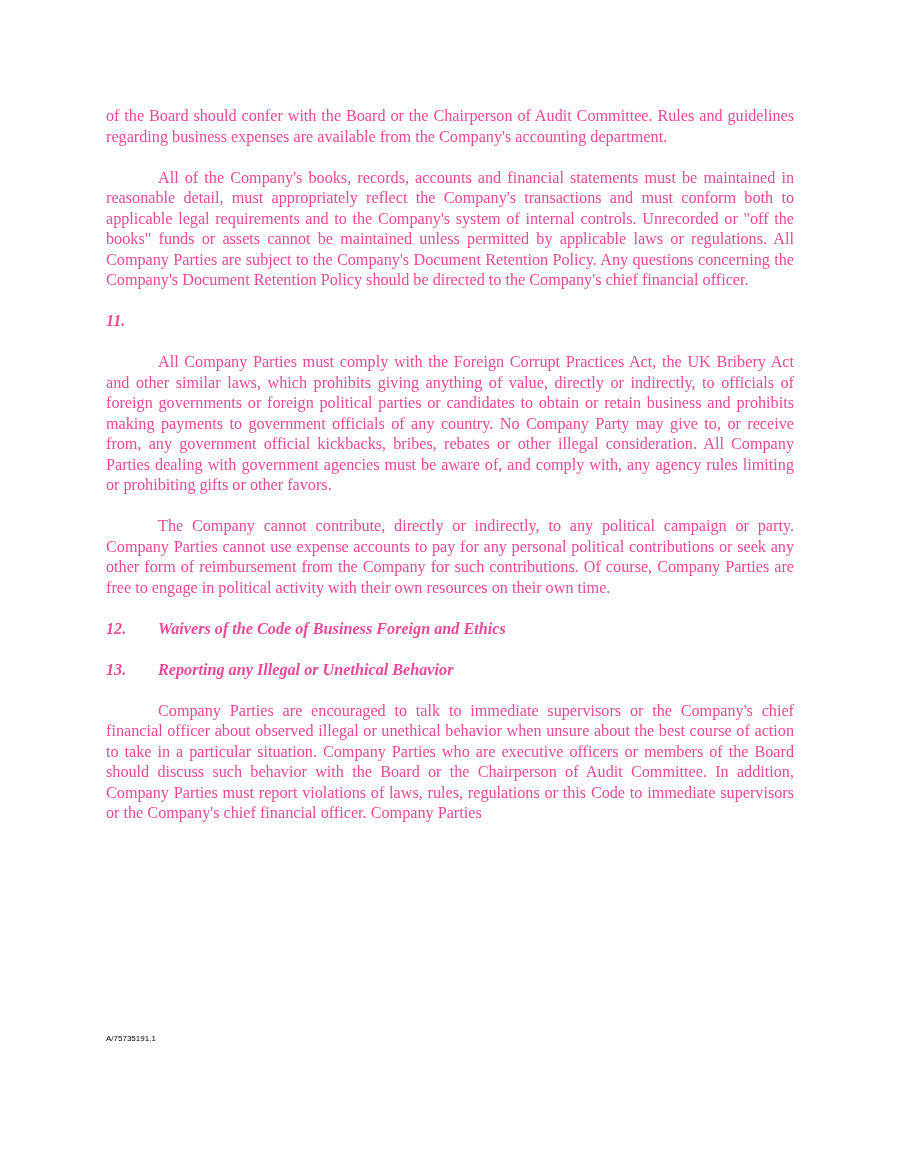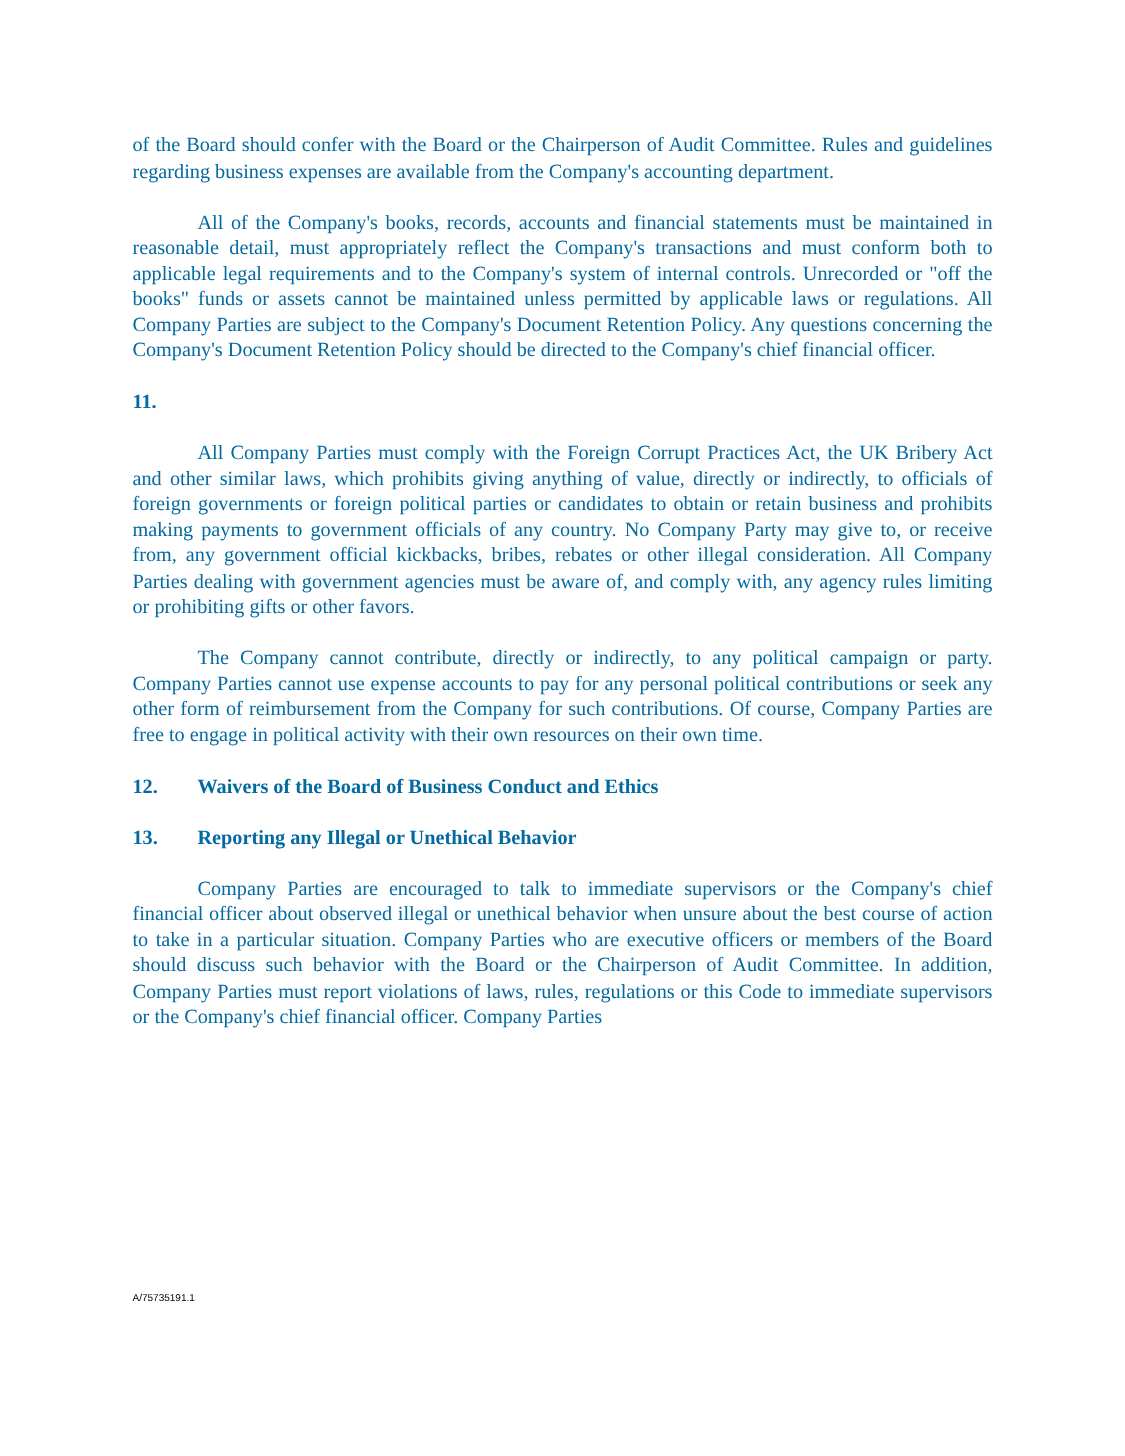--- a/index.html
+++ b/index.html
@@ -1,24 +1,24 @@
 <!DOCTYPE html>
 <html><head>
 <meta charset="utf-8">
 <style>
   html, body { margin: 0; padding: 0; background: #ffffff; }
   body { width: 900px; height: 1165px; position: relative; overflow: hidden; }
   .page {
     position: absolute; left: 106px; top: 106px; width: 688px;
     font-family: "Liberation Serif", serif; font-size: 16.2px; line-height: 20.5px;
-    color: #0369a1;
+    color: #ec4899;
   }
   .para { text-align: justify; margin: 0 0 20.5px 0; }
   .para.indent { text-indent: 52px; }
-  .heading { font-weight: bold; margin: 0 0 20.5px 0; display: flex; }
+  .heading { font-weight: bold; margin: 0 0 20.5px 0; display: flex; font-style: italic; }
   .heading .num { width: 52px; flex: 0 0 52px; }
   .footer {
     position: absolute; left: 106px; top: 1034px;
     font-family: Liberation Sans, sans-serif; font-size: 8px; color: #000;
   }
 </style>
 </head>
 <body>
 
 <div class="page">
@@ -26,21 +26,21 @@
   <p class="para indent">All of the Company's books, records, accounts and financial statements must be maintained in reasonable detail, must appropriately reflect the Company's transactions and must conform both to applicable legal requirements and to the Company's system of internal controls. Unrecorded or "off the books" funds or assets cannot be maintained unless permitted by applicable laws or regulations.  All Company Parties are subject to the Company's Document Retention Policy.  Any questions concerning the Company's Document Retention Policy should be directed to the Company's chief financial officer.</p>
 
   <div class="heading">
     <span class="num">11.</span>
   </div>
   <p class="para indent">All Company Parties must comply with the Foreign Corrupt Practices Act, the UK Bribery Act and other similar laws, which prohibits giving anything of value, directly or indirectly, to officials of foreign governments or foreign political parties or candidates to obtain or retain business and prohibits making payments to government officials of any country.  No Company Party may give to, or receive from, any government official kickbacks, bribes, rebates or other illegal consideration.  All Company Parties dealing with government agencies must be aware of, and comply with, any agency rules limiting or prohibiting gifts or other favors.</p>
   <p class="para indent">The Company cannot contribute, directly or indirectly, to any political campaign or party. Company Parties cannot use expense accounts to pay for any personal political contributions or seek any other form of reimbursement from the Company for such contributions.  Of course, Company Parties are free to engage in political activity with their own resources on their own time.</p>
 
   <div class="heading">
     <span class="num">12.</span>
-    <span>Waivers of the Board of Business Conduct and Ethics</span>
+    <span>Waivers of the Code of Business Foreign and Ethics</span>
   </div>
 
   <div class="heading">
     <span class="num">13.</span>
     <span>Reporting any Illegal or Unethical Behavior</span>
   </div>
   <p class="para indent">Company Parties are encouraged to talk to immediate supervisors or the Company's chief financial officer about observed illegal or unethical behavior when unsure about the best course of action to take in a particular situation.  Company Parties who are executive officers or members of the Board should discuss such behavior with the Board or the Chairperson of Audit Committee.  In addition, Company Parties must report violations of laws, rules, regulations or this Code to immediate supervisors or the Company's chief financial officer. Company Parties</p>
 </div>
 
 <div class="footer">A/75735191.1</div>

